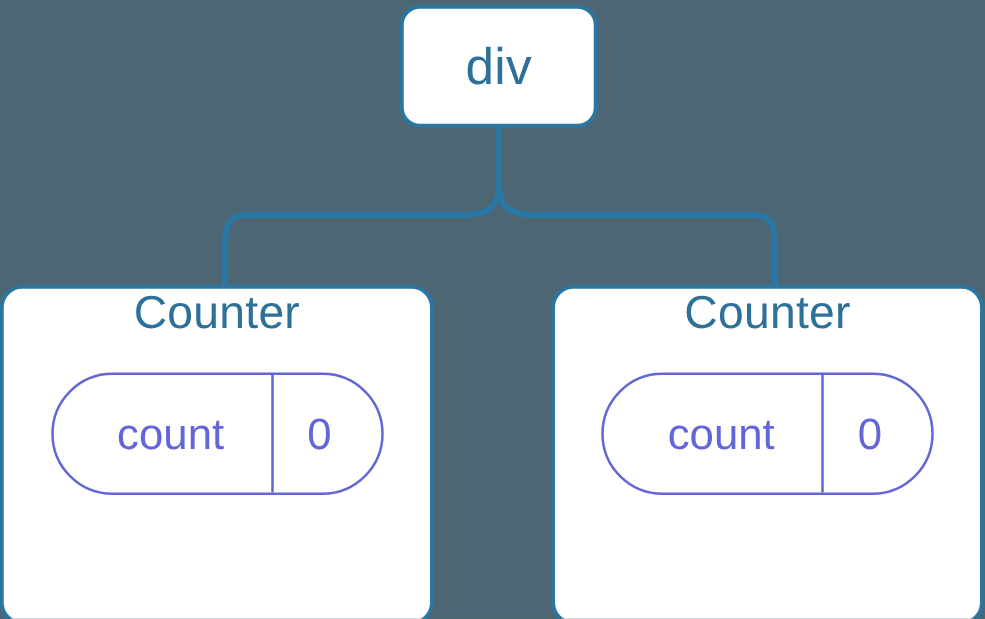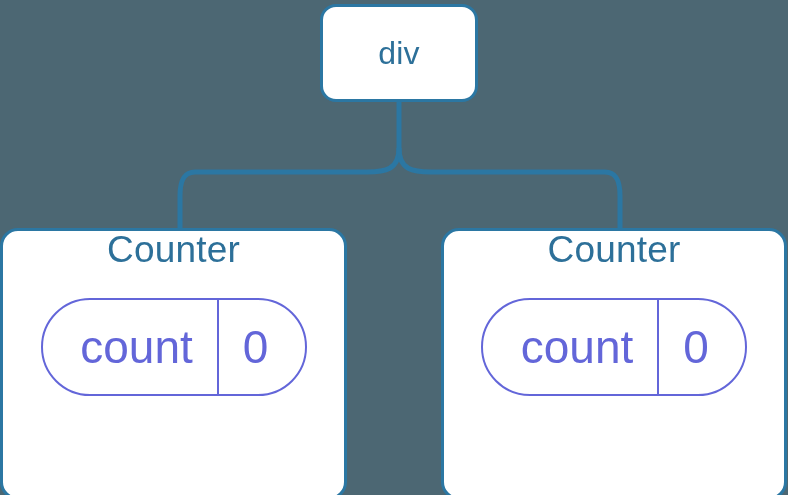--- a/index.html
+++ b/index.html
@@ -46,21 +46,21 @@
   .node-root {
     left: 320px;
     top: 4px;
     width: 158px;
     height: 98px;
     justify-content: center;
     border-radius: 16px;
   }
 
   .node-root .node-title {
-    font-size: 32px;
+    font-size: 41px;
     color: #2d7099;
     letter-spacing: 0.2px;
     line-height: 1;
   }
 
   .node-child {
     top: 228px;
     width: 347px;
     height: 272px;
     border-radius: 18px;
@@ -89,21 +89,21 @@
     align-items: stretch;
     background: #ffffff;
   }
 
   .pill-key,
   .pill-value {
     display: flex;
     align-items: center;
     justify-content: center;
     color: #6366d9;
-    font-size: 46px;
+    font-size: 35px;
     line-height: 1;
     box-sizing: border-box;
   }
 
   .pill-key {
     width: 176px;
     border-right: 2px solid #6366d9;
     padding-left: 14px;
   }
 

